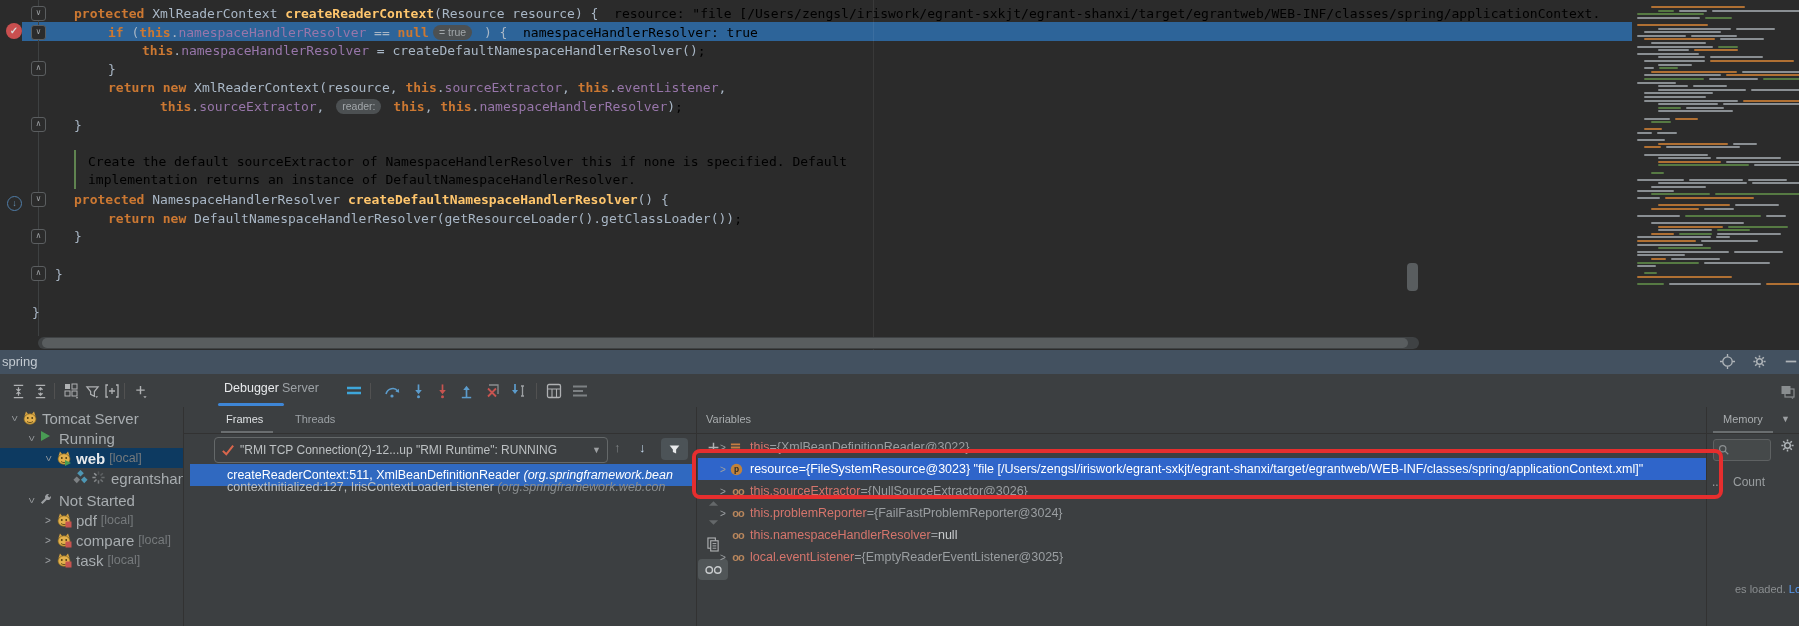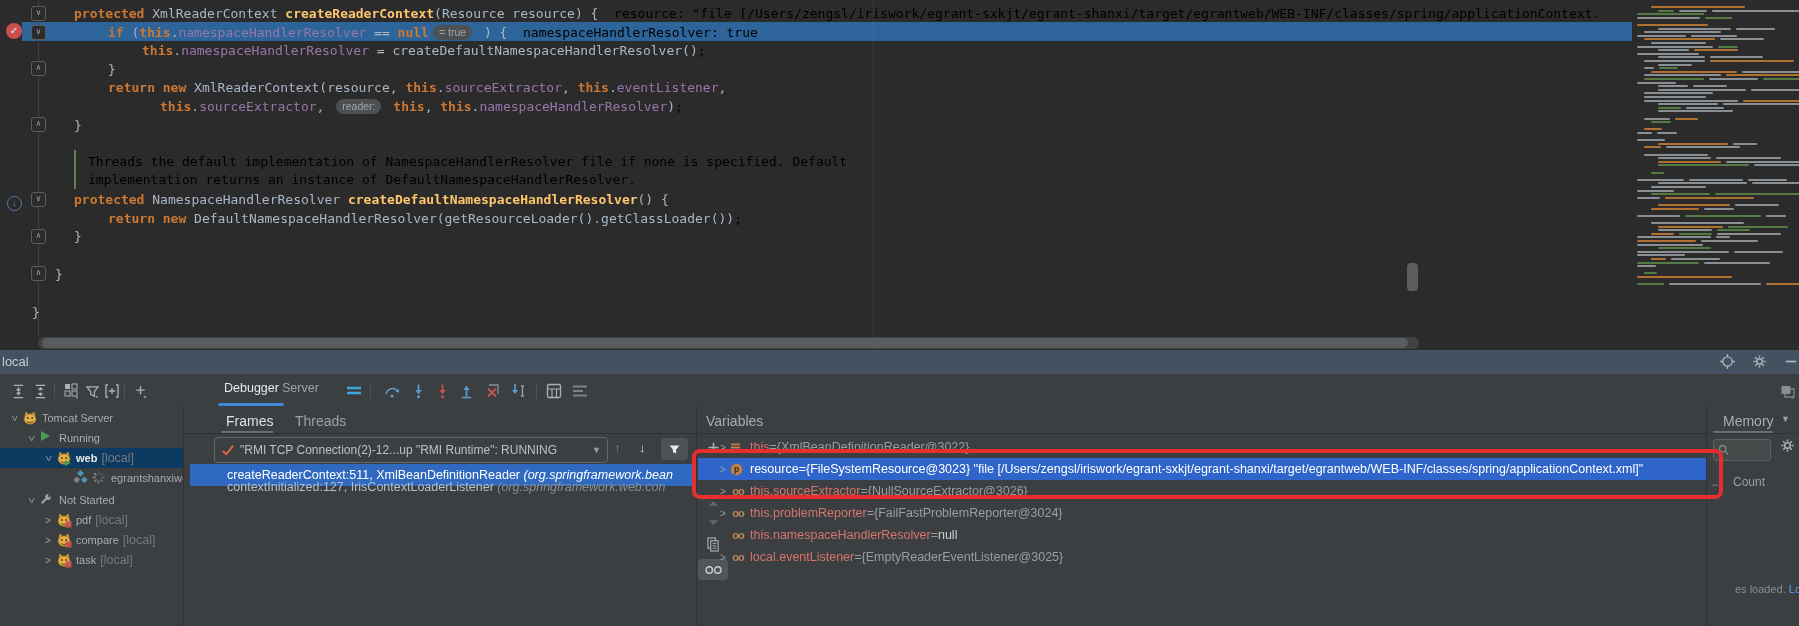--- a/index.html
+++ b/index.html
@@ -35,28 +35,28 @@
   #tbrow{position:absolute;left:0;top:374px;width:1799px;height:33px;background:#3C3F41;border-bottom:1px solid #323232;}
   .tbi{position:absolute;top:7px;width:20px;height:20px;display:flex;align-items:center;justify-content:center;}
   .tbsep{position:absolute;top:9px;width:1px;height:16px;background:#515151;}
   .tab{position:absolute;top:7px;font-size:12.5px;color:#9DA2A6;}
   .tab.sel{color:#E8EAEC;}
   .tab-underline{position:absolute;top:29px;height:3px;background:#3E86D6;border-radius:2px;}
   
   #content{position:absolute;left:0;top:407px;width:1799px;height:219px;background:#3C3F41;}
   .vdiv{position:absolute;top:0;width:1px;height:219px;background:#323232;}
   .hdr-line{position:absolute;left:183px;top:26px;width:1616px;height:1px;background:#323232;}
-  .ptab{position:absolute;top:6px;font-size:14px;color:#9DA2A6;}
+  .ptab{position:absolute;top:6px;font-size:11px;color:#9DA2A6;}
   .ptab.sel{color:#DEE1E3;}
   .ptab-ul{position:absolute;top:24px;height:2px;background:#6A6E70;}
   
   .trow{position:absolute;left:0;width:183px;height:20px;display:flex;align-items:center;white-space:nowrap;overflow:hidden;}
   .trow.sel{background:#0D3A61;}
   .trow .chev{width:12px;text-align:center;color:#9DA0A3;font-size:10px;flex:none;}
-  .trow .lbl{font-size:11px;color:#A8ADB0;margin-left:4px;}
+  .trow .lbl{font-size:15px;color:#A8ADB0;margin-left:4px;}
   .trow .lbl b{color:#E8EAEC;}
   .trow .sfx{font-size:12.5px;color:#767A7C;margin-left:4px;}
   .ticon{width:16px;height:16px;flex:none;margin-left:2px;position:relative;}
   
   #thread-combo{position:absolute;left:214px;top:30px;width:392px;height:24px;background:#3C3F41;border:1px solid #646869;border-radius:4px;display:flex;align-items:center;overflow:hidden;}
   #thread-combo .txt{font-size:12px;color:#BDC1C3;white-space:nowrap;margin-left:5px;}
   #thread-combo .arr{position:absolute;right:6px;color:#9DA0A3;font-size:9px;}
   .frow{position:absolute;left:190px;width:506px;height:22px;line-height:22px;font-size:12.5px;white-space:nowrap;overflow:hidden;padding-left:37px;box-sizing:border-box;color:#BBBFC1;}
   .frow.sel{background:#3069C0;color:#FFFFFF;}
   .frow .pkg{font-style:italic;color:#8A8E90;}
@@ -96,21 +96,21 @@
     <div id="breakpoint">✓</div>
     <div id="override-icon">↓</div>
     <div id="code-lines">
         <div class="cl" style="left: 74px; top: 4px;"><span class="sk">protected </span><span class="sp">XmlReaderContext </span><span class="sm">createReaderContext</span><span class="sp">(Resource resource) {  </span><span class="sshl">resource: </span><span class="sshs">"file [/Users/zengsl/iriswork/egrant-sxkjt/egrant-shanxi/target/egrantweb/WEB-INF/classes/spring/applicationContext.</span></div>
         <div class="cl" style="left: 108px; top: 23px;"><span class="sk">if </span><span class="sp">(</span><span class="sk">this</span><span class="sp">.</span><span class="sf">namespaceHandlerResolver</span><span class="sp"> == </span><span class="sk">null</span><span class="spill">= true</span><span class="sp"> ) {  </span><span class="ssh2">namespaceHandlerResolver: true</span></div>
         <div class="cl" style="left: 142px; top: 41px;"><span class="sk">this</span><span class="sp">.</span><span class="sf">namespaceHandlerResolver</span><span class="sp"> = createDefaultNamespaceHandlerResolver()</span><span class="sss">;</span></div>
         <div class="cl" style="left: 108px; top: 60px;"><span class="sp">}</span></div>
         <div class="cl" style="left: 108px; top: 78px;"><span class="sk">return new </span><span class="sp">XmlReaderContext(resource, </span><span class="sk">this</span><span class="sp">.</span><span class="sf">sourceExtractor</span><span class="sp">, </span><span class="sk">this</span><span class="sp">.</span><span class="sf">eventListener</span><span class="sp">,</span></div>
         <div class="cl" style="left: 160px; top: 97px;"><span class="sk">this</span><span class="sp">.</span><span class="sf">sourceExtractor</span><span class="sp">, </span><span class="spill">reader:</span><span class="sk"> this</span><span class="sp">, </span><span class="sk">this</span><span class="sp">.</span><span class="sf">namespaceHandlerResolver</span><span class="sp">)</span><span class="sss">;</span></div>
         <div class="cl" style="left: 74px; top: 116px;"><span class="sp">}</span></div>
-        <div class="cl" style="left: 88px; top: 152px;"><span class="ssd">Threads the default implementation of </span><span class="ssdc">NamespaceHandlerResolver</span><span class="ssd"> file if none is specified. Default</span></div>
+        <div class="cl" style="left: 88px; top: 152px;"><span class="ssd">Create the default sourceExtractor of </span><span class="ssdc">NamespaceHandlerResolver</span><span class="ssd"> this if none is specified. Default</span></div>
         <div class="cl" style="left: 88px; top: 170px;"><span class="ssd">implementation returns an instance of </span><span class="ssdc">DefaultNamespaceHandlerResolver</span><span class="ssd">.</span></div>
         <div class="cl" style="left: 74px; top: 190px;"><span class="sk">protected </span><span class="sp">NamespaceHandlerResolver </span><span class="sm">createDefaultNamespaceHandlerResolver</span><span class="sp">() {</span></div>
         <div class="cl" style="left: 108px; top: 209px;"><span class="sk">return new </span><span class="sp">DefaultNamespaceHandlerResolver(getResourceLoader().getClassLoader())</span><span class="sss">;</span></div>
         <div class="cl" style="left: 74px; top: 227px;"><span class="sp">}</span></div>
         <div class="cl" style="left: 55px; top: 265px;"><span class="sp">}</span></div>
         <div class="cl" style="left: 32px; top: 303px;"><span class="sp">}</span></div>
       </div>
     <div id="fold-markers">
         <div class="fold-marker" style="top: 6px;">∨</div>
         <div class="fold-marker" style="top: 25px;">∨</div>
@@ -235,21 +235,21 @@
         <div class="mm" style="left: 0px; top: 261.2px; width: 19.0584px; background: rgb(138, 143, 147);"></div>
         <div class="mm" style="left: 7px; top: 268.4px; width: 13.1223px; background: rgb(86, 122, 67);"></div>
         <div class="mm" style="left: 0px; top: 272px; width: 94.648px; background: rgb(176, 112, 51);"></div>
         <div class="mm" style="left: 0px; top: 279.2px; width: 26.9859px; background: rgb(86, 122, 67);"></div>
         <div class="mm" style="left: 31.9859px; top: 279.2px; width: 92.3232px; background: rgb(138, 143, 147);"></div>
         <div class="mm" style="left: 129.309px; top: 279.2px; width: 74.4638px; background: rgb(176, 112, 51);"></div>
       </div>
   </div>
 
   <div id="svc-bar">
-    <span class="ttl">local</span>
+    <span class="ttl">spring</span>
     <span class="svcic" style="left:1720px">
       <svg width="15" height="15" viewBox="0 0 16 16">
           <circle cx="8" cy="8" r="5" fill="none" stroke="#AFB4B8" stroke-width="1.4"></circle>
           <path d="M8 0v3M8 13v3M0 8h3M13 8h3" stroke="#AFB4B8" stroke-width="1.4"></path>
         </svg>
     </span>
     <span class="svcic" style="left:1752px">
       <svg width="15" height="15" viewBox="0 0 16 16">
           <circle cx="8" cy="8" r="3" fill="none" stroke="#AFB4B8" stroke-width="1.6"></circle>
           <path d="M8 1.5v2.2M8 12.3v2.2M1.5 8h2.2M12.3 8h2.2M3.4 3.4l1.6 1.6M11 11l1.6 1.6M12.6 3.4L11 5M5 11l-1.6 1.6" stroke="#AFB4B8" stroke-width="1.6"></path>

